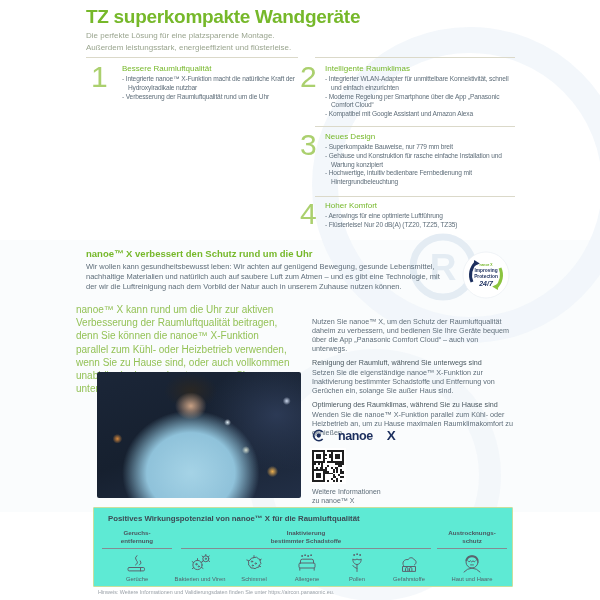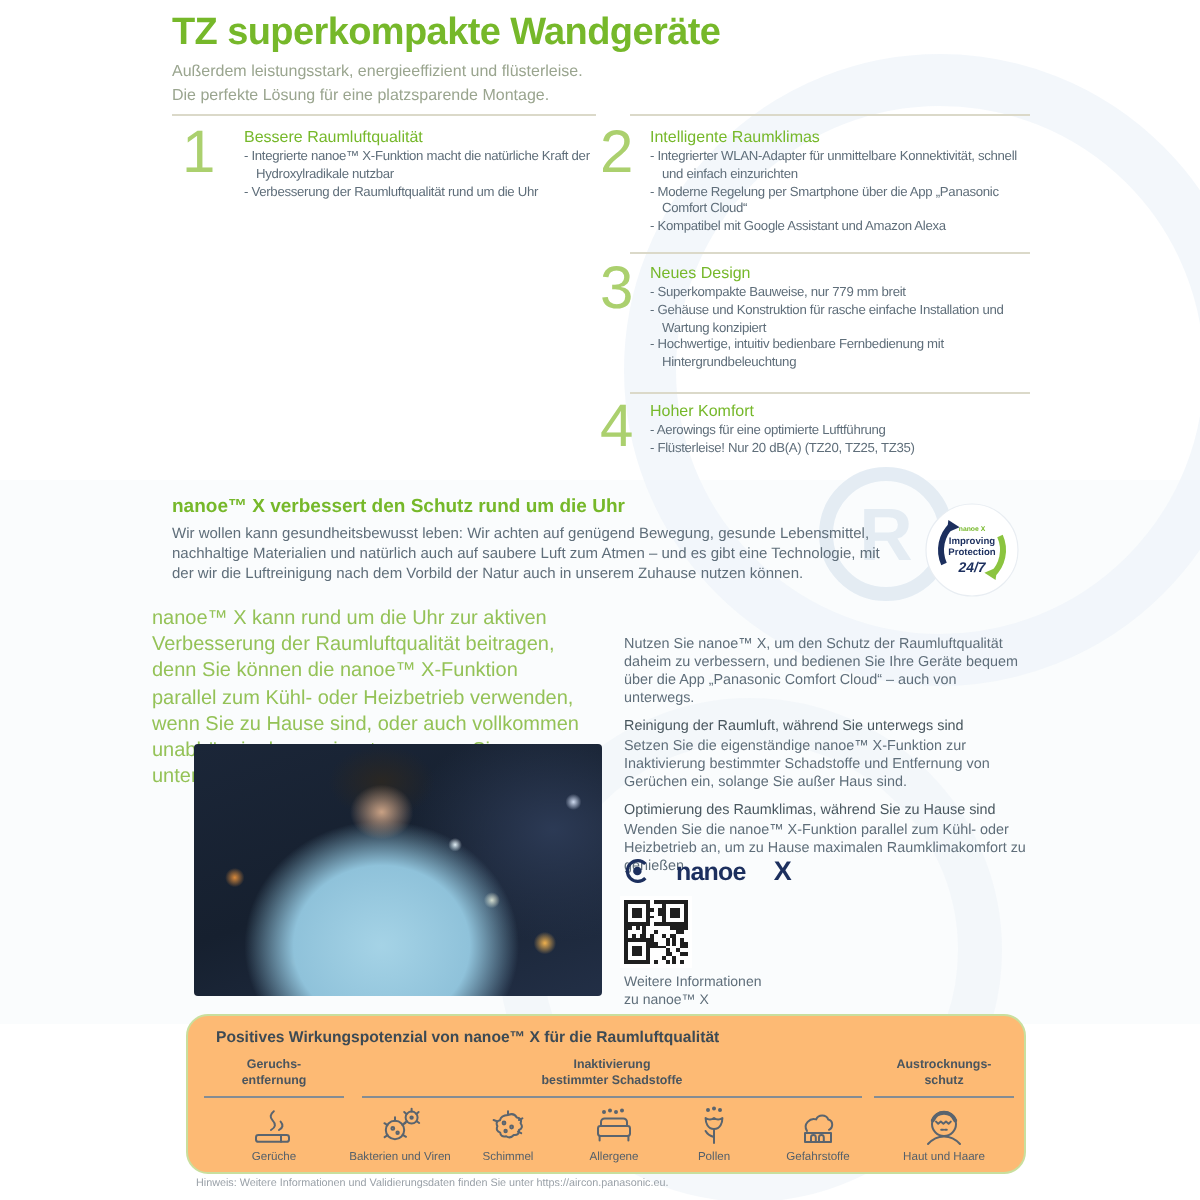--- a/index.html
+++ b/index.html
@@ -50,21 +50,21 @@
   .right-col h4{margin:5px 0 1px;font-size:7.2px;line-height:1.25;font-weight:normal;color:#49575f}
   .badge{position:absolute;left:462px;top:251px}
   
   .nanoe-logo{position:absolute;left:312px;top:428px;display:flex;align-items:center;gap:13px}
   .nanoe-word{font-size:12.5px;font-weight:bold;color:#1c2f5e;letter-spacing:-0.4px}
   .nanoe-x{font-size:13.5px;font-weight:bold;color:#1c2f5e;margin-left:1px}
   .qr{position:absolute;left:312px;top:450px;width:32px;height:32px;background:#fff;display:grid;grid-template-columns:repeat(17,1fr);grid-template-rows:repeat(17,1fr);outline:2px solid #fff}
   .qr .b{background:#1f1f1f}
   .qr-cap{position:absolute;left:312px;top:487px;font-size:7px;line-height:1.3;color:#5f6e7a}
   
-  .panel{position:absolute;left:93px;top:507px;width:420px;height:80px;background:#fdba74;border:1.5px solid #c9df9d;border-radius:11px;box-sizing:border-box}
+  .panel{position:absolute;left:93px;top:507px;width:420px;height:80px;background:#5eead4;border:1.5px solid #c9df9d;border-radius:1px;box-sizing:border-box}
   .panel-title{position:absolute;left:14px;top:6px;font-size:7.8px;font-weight:bold;color:#3d4a54}
   .bh{position:absolute;top:21px;text-align:center;font-size:6.2px;font-weight:bold;color:#4a555e;line-height:1.3;border-bottom:1px solid #848c93;padding-bottom:3px}
   .bi{position:absolute;top:43px;width:58px;text-align:center}
   .bi svg{margin:0 auto}
   .bi .lbl{margin-top:1px;font-size:5.8px;color:#55606a}
   
   .footer{position:absolute;left:98px;top:589px;font-size:5.4px;color:#9aa1a8}
   .ico{stroke:#5a646e;fill:none;stroke-width:1;stroke-linecap:round;stroke-linejoin:round}
 </style>
 </head>
@@ -77,22 +77,22 @@
     <circle cx="470" cy="185" r="145" fill="none" stroke="#eef4f9" stroke-width="26" opacity="0.7"></circle>
     <circle cx="375" cy="475" r="115" fill="none" stroke="#eef4f9" stroke-width="22" opacity="0.6"></circle>
     <g opacity="0.9">
       <circle cx="443" cy="267" r="30" fill="none" stroke="#e2ebf3" stroke-width="7"></circle>
       <text x="443" y="280" text-anchor="middle" font-size="37" font-weight="bold" fill="#e2ebf3" font-family="Liberation Sans, sans-serif">R</text>
     </g>
   </svg>
 
   <div class="hdr-title">TZ superkompakte Wandgeräte</div>
   <div class="hdr-sub">
+    <div>Die perfekte Lösung für eine platzsparende Montage.</div>
     <div>Außerdem leistungsstark, energieeffizient und flüsterleise.</div>
-    <div>Die perfekte Lösung für eine platzsparende Montage.</div>
   </div>
 
   <div class="divider" style="left:86px;top:57px;width:212px"></div>
   <div class="divider" style="left:315px;top:57px;width:200px"></div>
   <div class="divider" style="left:315px;top:126px;width:200px"></div>
   <div class="divider" style="left:315px;top:196px;width:200px"></div>
 
   <div class="feat-num" style="left:91px;top:62px">1</div>
   <div class="feat" style="left:122px;top:64px;width:177px">
     <h3>Bessere Raumluftqualität</h3>

